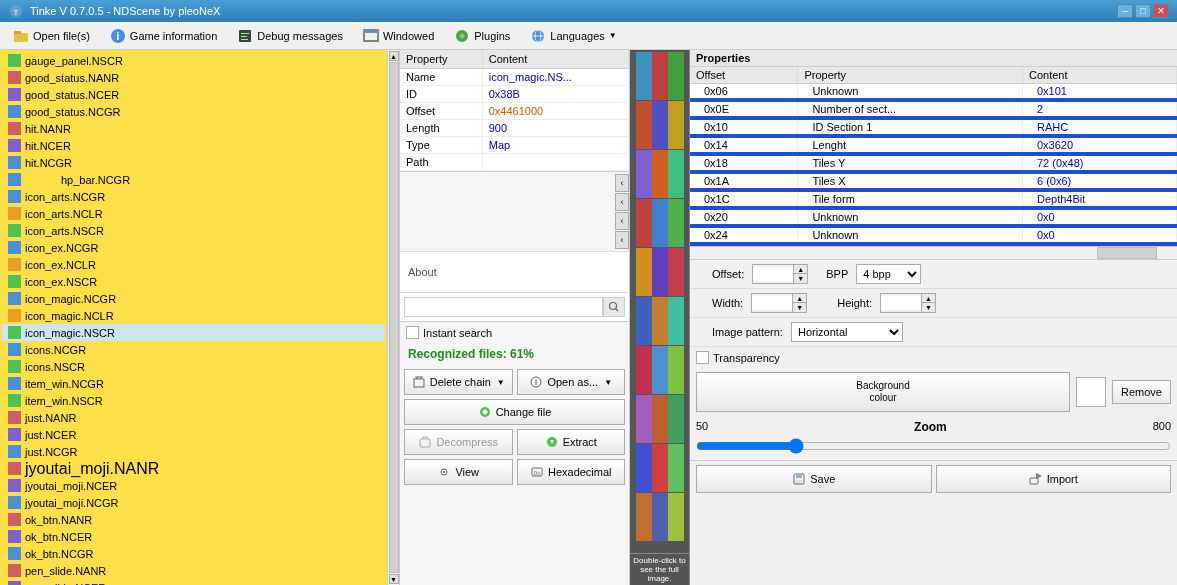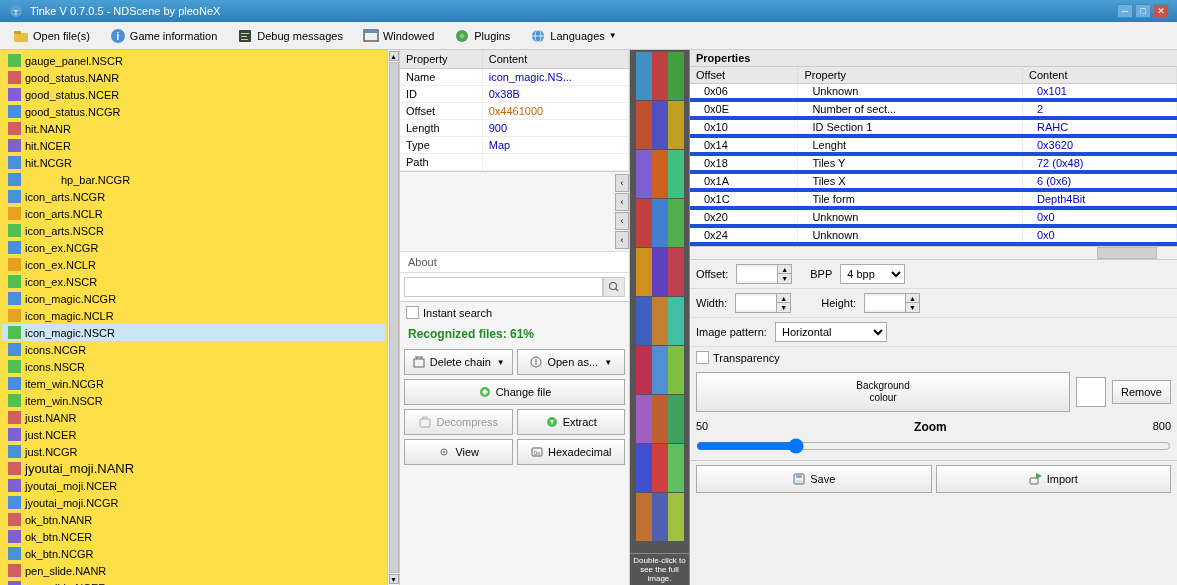--- a/index.html
+++ b/index.html
@@ -33,34 +33,34 @@
     .properties-table td { padding: 2px 6px; border-bottom: 1px solid #eee; border-right: 1px solid #eee; }
     .search-bar { display: flex; align-items: center; padding: 4px; border-bottom: 1px solid #ccc; background: white; }
     .search-input { flex: 1; border: 1px solid #ccc; height: 20px; padding: 2px 4px; font-size: 11px; }
     .search-btn { width: 22px; height: 20px; background: #e8e8e8; border: 1px solid #ccc; cursor: pointer; display: flex; align-items: center; justify-content: center; }
     .instant-search { display: flex; align-items: center; gap: 4px; padding: 4px 6px; font-size: 11px; }
     .checkbox { width: 13px; height: 13px; border: 1px solid #aaa; background: white; }
     .action-buttons { padding: 4px; display: flex; flex-direction: column; gap: 4px; }
     .btn-row { display: flex; gap: 4px; }
     .action-btn { flex: 1; height: 26px; background: linear-gradient(to bottom, #ffffff, #e8e8e8); border: 1px solid #aaa; cursor: pointer; display: flex; align-items: center; justify-content: center; gap: 4px; font-size: 11px; padding: 0 6px; }
     .action-btn.disabled { color: #999; cursor: default; }
-    .about-section { padding: 4px 8px; border-top: 1px solid #ddd; border-bottom: 1px solid #ddd; background: white; }
+    .about-section { padding: 14px 8px; border-top: 1px solid #ddd; border-bottom: 1px solid #ddd; background: white; }
     
     
     .preview-panel { width: 55px; background: #555; border-right: 1px solid #888; display: flex; flex-direction: column; align-items: center; overflow: hidden; position: relative; }
     
     
     .right-panel { flex: 1; display: flex; flex-direction: column; background: #f0f0f0; }
     .right-properties-header { background: #e8e8e8; padding: 2px 6px; font-weight: bold; border-bottom: 1px solid #ccc; font-size: 11px; }
     .right-table-container { flex: 1; overflow-y: auto; background: white; }
     .right-table { width: 100%; border-collapse: collapse; font-size: 11px; }
     .right-table th { background: #e8e8e8; padding: 2px 6px; text-align: left; border-bottom: 1px solid #ccc; border-right: 1px solid #ddd; font-weight: normal; }
     .right-table td { padding: 1px 14px; border-bottom: 4px solid #1d4ed8; border-right: 1px solid #eee; }
     
-    .settings-row { display: flex; align-items: center; gap: 8px; padding: 4px 6px; border-bottom: 1px solid #ddd; }
+    .settings-row { display: flex; align-items: center; gap: 8px; padding: 4px 22px; border-bottom: 1px solid #ddd; }
     .spinbox { display: flex; align-items: center; border: 1px solid #aaa; height: 20px; }
     .spinbox input { width: 40px; border: none; text-align: right; padding: 1px 2px; font-size: 11px; background: white; }
     .spinbox-arrows { display: flex; flex-direction: column; }
     .spin-arrow { width: 14px; height: 9px; background: #e8e8e8; border-left: 1px solid #aaa; cursor: pointer; display: flex; align-items: center; justify-content: center; font-size: 7px; }
     .spin-arrow:first-child { border-bottom: 1px solid #aaa; }
     .select-box { height: 20px; border: 1px solid #aaa; background: white; font-size: 11px; padding: 0 2px; }
     .transparency-row { display: flex; align-items: center; gap: 4px; padding: 4px 6px; }
     .zoom-section { padding: 4px 6px; }
     .zoom-header { display: flex; justify-content: space-between; font-size: 11px; margin-bottom: 4px; }
     .bg-color-row { display: flex; align-items: center; gap: 6px; padding: 4px 6px; }
@@ -303,21 +303,21 @@
         <div class="tree-item">
           <div class="tree-icon">
             <div style="width: 13px; height: 13px; background: rgb(74, 144, 217); border: 1px solid rgba(74, 144, 217, 0.6);"></div>
           </div>
           <span style="font-size: 11px;">just.NCGR</span>
         </div>
         <div class="tree-item">
           <div class="tree-icon">
             <div style="width: 13px; height: 13px; background: rgb(208, 96, 96); border: 1px solid rgba(208, 96, 96, 0.6);"></div>
           </div>
-          <span style="font-size: 13px;">jyoutai_moji.NANR</span>
+          <span style="font-size: 16px;">jyoutai_moji.NANR</span>
         </div>
         <div class="tree-item">
           <div class="tree-icon">
             <div style="width: 13px; height: 13px; background: rgb(128, 96, 208); border: 1px solid rgba(128, 96, 208, 0.6);"></div>
           </div>
           <span style="font-size: 11px;">jyoutai_moji.NCER</span>
         </div>
         <div class="tree-item">
           <div class="tree-icon">
             <div style="width: 13px; height: 13px; background: rgb(74, 144, 217); border: 1px solid rgba(74, 144, 217, 0.6);"></div>

